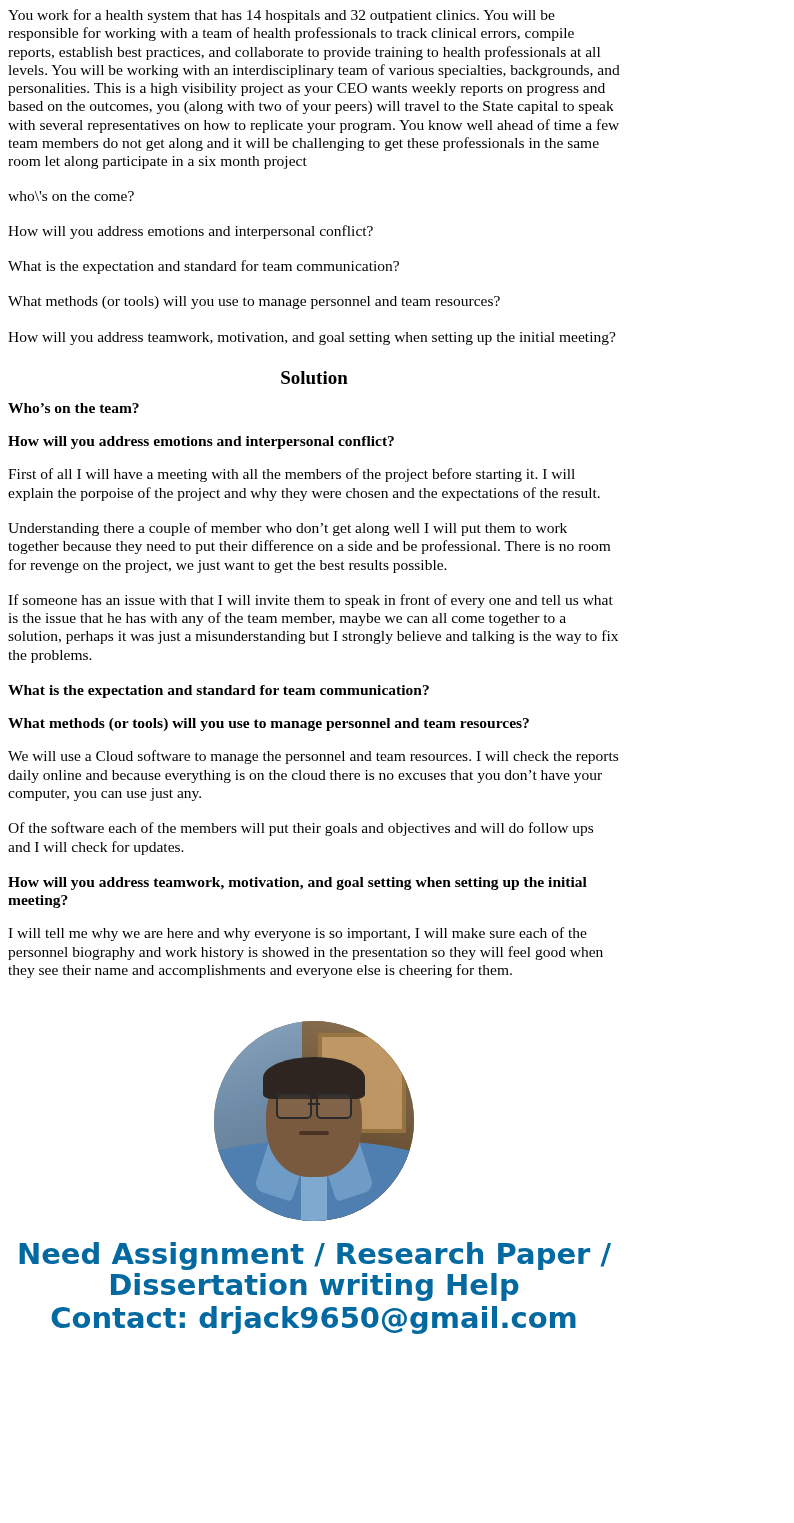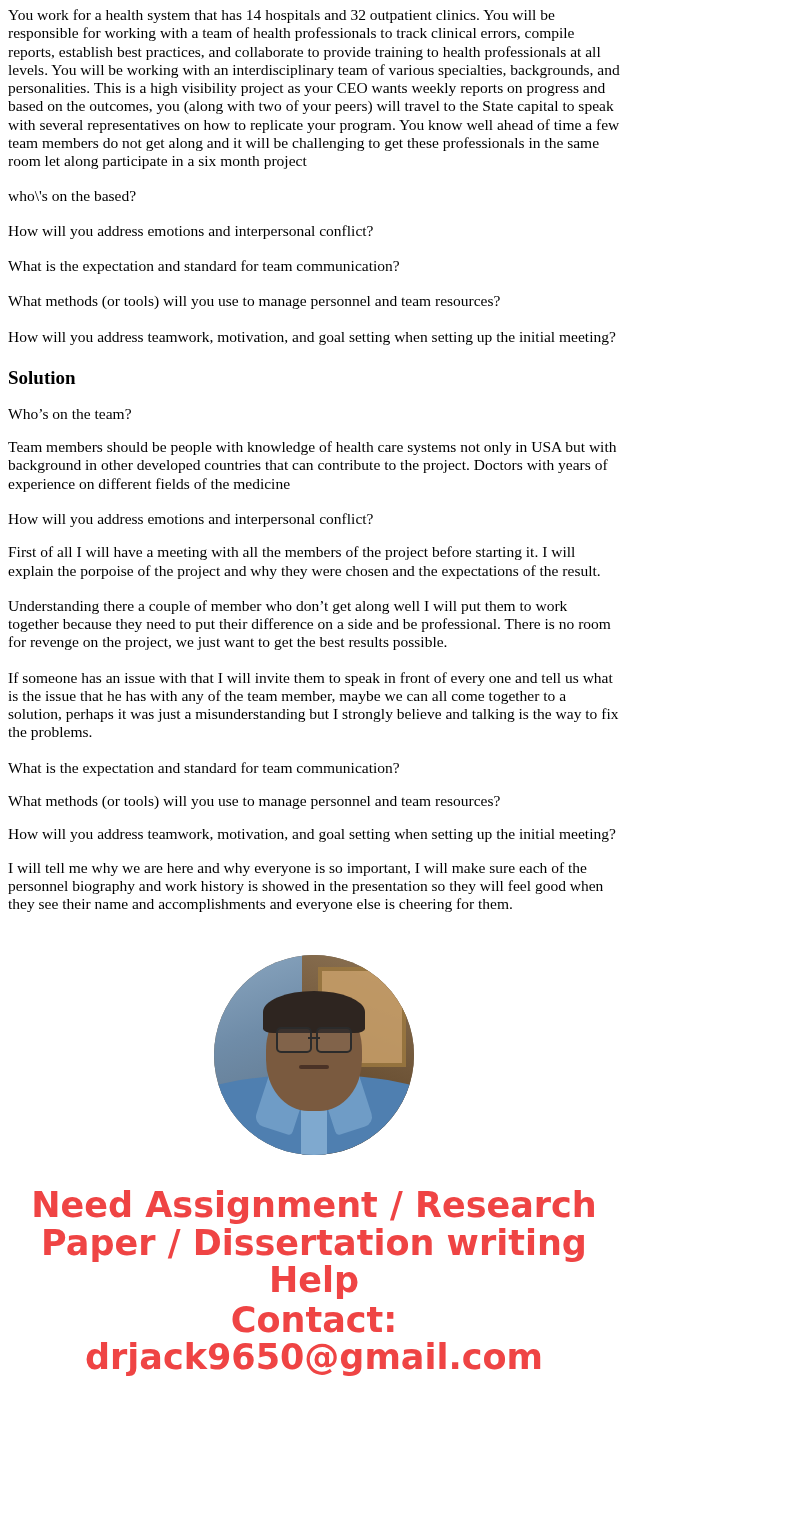--- a/index.html
+++ b/index.html
@@ -28,26 +28,27 @@
     margin: 6px 0 16px 0;
   }
   p.question {
     font-size: 15.5px;
     line-height: 1.18;
     margin: 0 0 17px 0;
   }
   h2.solution {
     font-size: 19px;
     font-weight: bold;
-    margin: 22px 0 16px 0;
+    margin: 22px 0 10px 0;
     line-height: 1.1;
+    text-align: center;
   }
   h3.qhead {
     font-size: 15.5px;
-    font-weight: normal;
+    font-weight: bold;
     margin: 0 0 15px 0;
     line-height: 1.18;
   }
   .photo-wrap {
     margin-top: 42px;
     display: flex;
     justify-content: center;
   }
   .photo {
     width: 200px;
@@ -137,59 +138,60 @@
     width: 12px; height: 2px; background: #2b2b2b;
   }
   .photo .mouth {
     position: absolute;
     top: 55%; left: 50%; transform: translateX(-50%);
     width: 30px; height: 4px;
     background: #4a3226;
     border-radius: 3px;
   }
   .footer {
-    margin-top: 32px;
+    margin-top: 18px;
     text-align: center;
     font-family: "DejaVu Sans", "Liberation Sans", sans-serif;
     font-weight: bold;
-    font-size: 35px;
+    font-size: 29px;
     line-height: 1.07;
-    color: #ef4444;
+    color: #0369a1;
   }
   .footer .line3 {
     display: block;
     margin-top: 2px;
   }
 </style>
 </head>
 <body>
 
 <div class="page">
 
   <p class="para intro">You work for a health system that has 14 hospitals and 32 outpatient clinics. You will be responsible for working with a team of health professionals to track clinical errors, compile reports, establish best practices, and collaborate to provide training to health professionals at all levels. You will be working with an interdisciplinary team of various specialties, backgrounds, and personalities. This is a high visibility project as your CEO wants weekly reports on progress and based on the outcomes, you (along with two of your peers) will travel to the State capital to speak with several representatives on how to replicate your program. You know well ahead of time a few team members do not get along and it will be challenging to get these professionals in the same room let along participate in a six month project</p>
 
-  <p class="question">who\'s on the based?</p>
+  <p class="question">who\'s on the come?</p>
   <p class="question">How will you address emotions and interpersonal conflict?</p>
   <p class="question">What is the expectation and standard for team communication?</p>
   <p class="question">What methods (or tools) will you use to manage personnel and team resources?</p>
   <p class="question">How will you address teamwork, motivation, and goal setting when setting up the initial meeting?</p>
 
   <h2 class="solution">Solution</h2>
 
   <h3 class="qhead">Who’s on the team?</h3>
-  <p class="para">Team members should be people with knowledge of health care systems not only in USA but with background in other developed countries that can contribute to the project. Doctors with years of experience on different fields of the medicine</p>
 
   <h3 class="qhead">How will you address emotions and interpersonal conflict?</h3>
   <p class="para">First of all I will have a meeting with all the members of the project before starting it. I will explain the porpoise of the project and why they were chosen and the expectations of the result.</p>
   <p class="para">Understanding there a couple of member who don’t get along well I will put them to work together because they need to put their difference on a side and be professional. There is no room for revenge on the project, we just want to get the best results possible.</p>
   <p class="para">If someone has an issue with that I will invite them to speak in front of every one and tell us what is the issue that he has with any of the team member, maybe we can all come together to a solution, perhaps it was just a misunderstanding but I strongly believe and talking is the way to fix the problems.</p>
 
   <h3 class="qhead">What is the expectation and standard for team communication?</h3>
 
   <h3 class="qhead">What methods (or tools) will you use to manage personnel and team resources?</h3>
+  <p class="para">We will use a Cloud software to manage the personnel and team resources. I will check the reports daily online and because everything is on the cloud there is no excuses that you don’t have your computer, you can use just any.</p>
+  <p class="para">Of the software each of the members will put their goals and objectives and will do follow ups and I will check for updates.</p>
 
   <h3 class="qhead">How will you address teamwork, motivation, and goal setting when setting up the initial meeting?</h3>
   <p class="para">I will tell me why we are here and why everyone is so important, I will make sure each of the personnel biography and work history is showed in the presentation so they will feel good when they see their name and accomplishments and everyone else is cheering for them.</p>
 
   <div class="photo-wrap">
     <div class="photo">
       <div class="bg-left"></div>
       <div class="bg-right"></div>
       <div class="frame"></div>
       <div class="shirt"></div>

